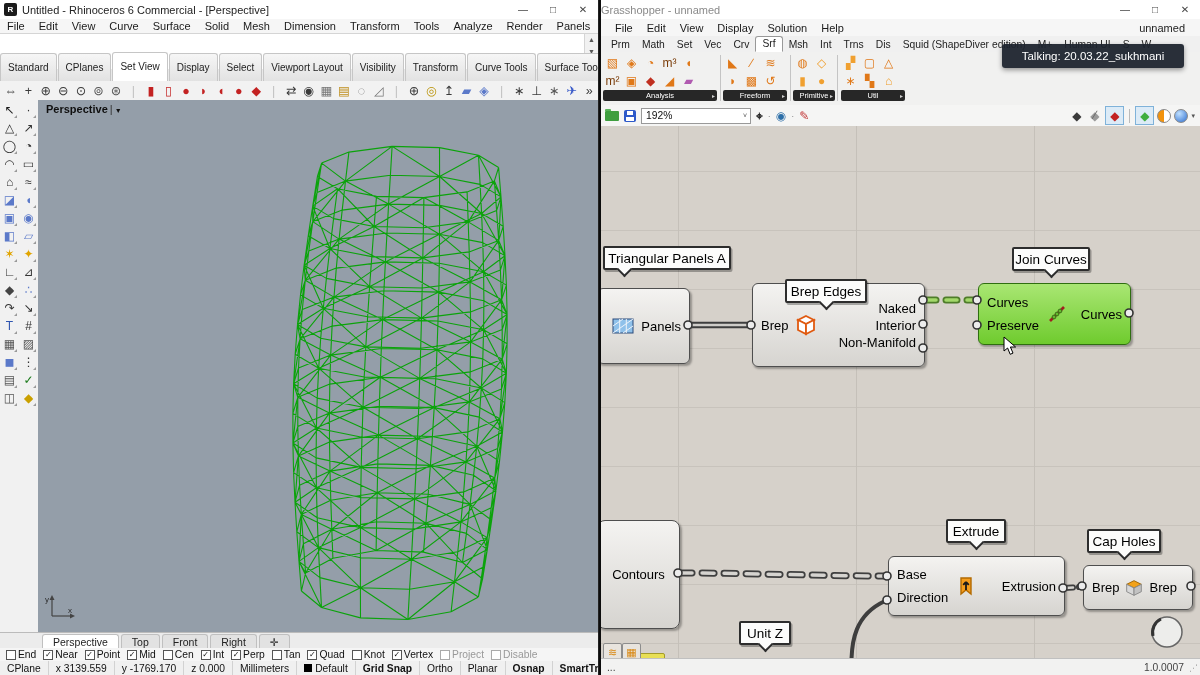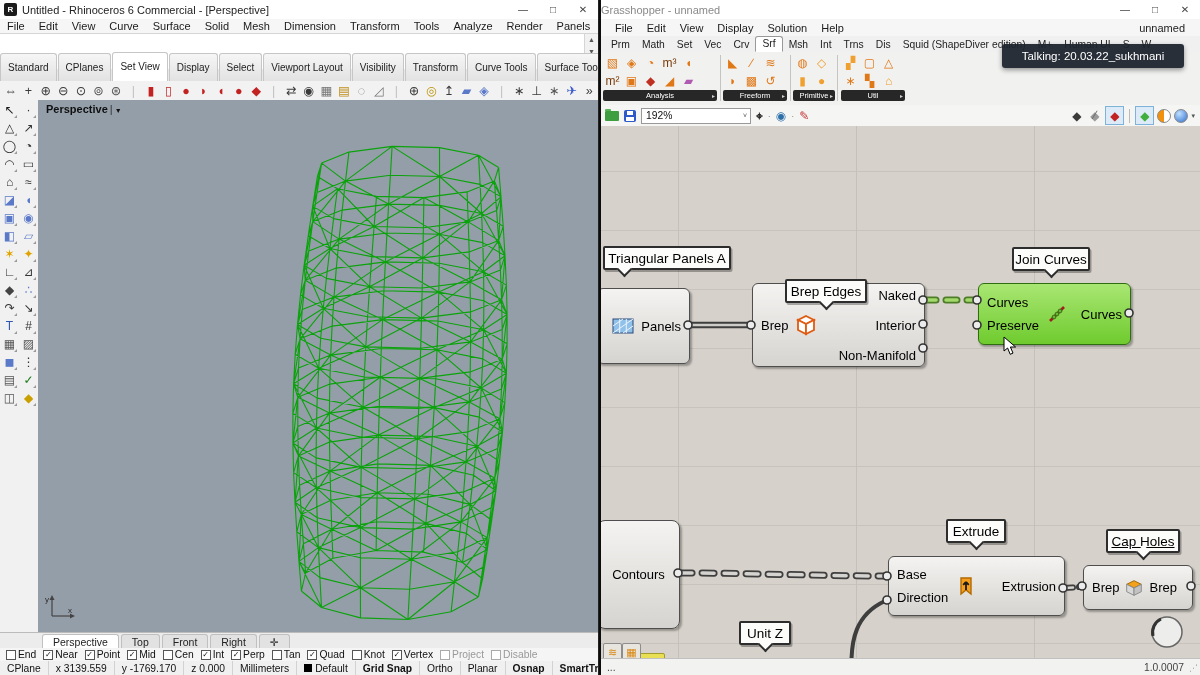--- a/index.html
+++ b/index.html
@@ -580,21 +580,21 @@
 
       <div class="node" style="left:151px;top:157px;width:171px;height:82px;">
         <span class="inlbl">Brep</span>
         <span class="nicon">
           <svg width="24" height="24" viewBox="0 0 24 24" fill="#fff" stroke="#e05a10" stroke-width="1.8">
               <path d="M12 3 L20 7 L12 11 L4 7 Z"></path>
               <path d="M4 7 L12 11 L12 21 L4 17 Z"></path>
               <path d="M20 7 L12 11 L12 21 L20 17 Z"></path>
             </svg>
         </span>
-        <span class="col" style="flex:1;gap:15px;">
+        <span class="col" style="flex:1;gap:2px;">
           <span class="outlbl">Naked</span>
           <span class="outlbl">Interior</span>
           <span class="outlbl">Non-Manifold</span>
         </span>
       </div>
 
       <div class="node sel" style="left:377px;top:157px;width:151px;height:60px;">
         <span class="col" style="gap:8px;">
           <span class="inlbl">Curves</span>
           <span class="inlbl">Preserve</span>
@@ -639,21 +639,21 @@
               <path d="M20 8 L12 12 V20 L20 16 Z" fill="#c2c2c2" stroke="#888"></path>
             </svg>
         </span>
         <span class="outlbl">Brep</span>
       </div>
 
       <div class="tag tail-left" style="left:2px;top:120px;width:124px;height:20px;">Triangular Panels A</div>
       <div class="tag" style="left:184px;top:121px;width:78px;height:20px;margin-top:32px;">Brep Edges</div>
       <div class="tag" style="left:411px;top:121px;width:74px;height:20px;">Join Curves</div>
       <div class="tag" style="left:345px;top:393px;width:56px;height:20px;">Extrude</div>
-      <div class="tag" style="left:505px;top:403px;width:70px;height:20px;text-decoration:underline;">Cap Holes</div>
+      <div class="tag" style="left:486px;top:403px;width:70px;height:20px;">Cap Holes</div>
       <div class="tag" style="left:138px;top:495px;width:48px;height:20px;">Unit Z</div>
 
       <span class="cornerbtn" style="left:2px;top:517px;color:#d98812;">≋</span>
       <span class="cornerbtn" style="left:21px;top:517px;color:#d98812;">▦</span>
       <span id="yellow-sliver"></span>
 
       <svg class="abs" style="left:402px;top:210px;z-index:30;" width="16" height="20" viewBox="0 0 16 20">
         <path d="M1 1 L1 15 L4.6 12 L7.2 18.3 L10 17.1 L7.4 11 L12.6 11 Z" fill="#fff" stroke="#000" stroke-width="1"></path>
       </svg>
     </div>

